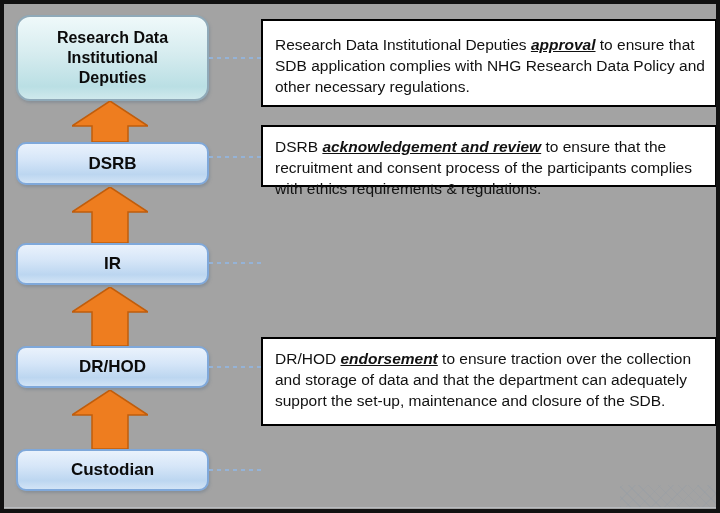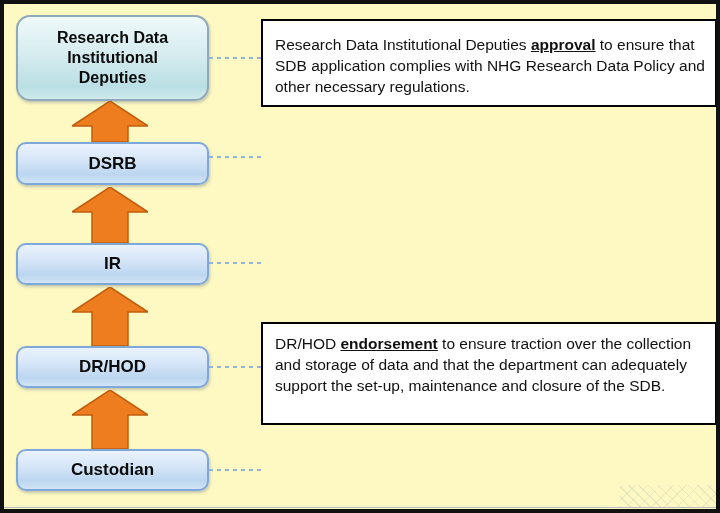--- a/index.html
+++ b/index.html
@@ -1,19 +1,19 @@
 <!DOCTYPE html>
 <html style="--arrow-fill: #EE7D1F; --arrow-border: #C05D0C; --stage-border: #7FA8DA; --stage-fill-top: #EAF2FC; --stage-fill-bottom: #BCD6F0; --top-stage-border: #8FA9B8; --top-stage-fill-top: #EFF9FA; --top-stage-fill-bottom: #BADFE4; --connector: #95B3D7; --note-border: #000000;"><head>
 <meta charset="utf-8">
 <style>
   html,body{margin:0;padding:0;background:#fff;}
   body{font-family:"Liberation Sans","DejaVu Sans",sans-serif;}
   .canvas{
     position:relative;width:720px;height:513px;box-sizing:border-box;
-    background:#fef9c3;border:4px solid #111;overflow:hidden;
+    background:#a3a3a3;border:4px solid #111;overflow:hidden;
   }
   
   .stage{
     position:absolute;left:12px;width:193px;box-sizing:border-box;
     border:2px solid var(--stage-border,#7FA8DA);border-radius:10px;
     background:linear-gradient(180deg,var(--stage-fill-top,#EAF2FC) 0%,#D6E6F8 40%,var(--stage-fill-bottom,#BCD6F0) 78%,#D2E4F6 100%);
     box-shadow:1px 2px 3px rgba(90,110,130,.35);
     display:flex;align-items:center;justify-content:center;
     font-weight:bold;font-size:17px;color:#0b0b0b;text-align:center;
   }
@@ -41,25 +41,25 @@
     background:repeating-linear-gradient(90deg,var(--connector,#95B3D7) 0 4px,transparent 4px 8px);
   }
   .c0{top:53px;}.c1{top:152px;}.c2{top:258px;}.c3{top:362px;}.c4{top:465px;}
   
   .note{
     position:absolute;left:257px;width:456px;box-sizing:border-box;
     border:2px solid var(--note-border,#000);background:#fff;
     font-size:15.5px;line-height:21px;color:#111;
     padding:9px 10px 6px 12px;
   }
-  .note .em{font-weight:bold;text-decoration:underline;}
+  .note .em{font-weight:bold;text-decoration:underline;font-style:italic;}
   .n0{top:15px;height:88px;padding-top:13px;}
   .n1{top:121px;height:62px;}
   .n2{top:228px;height:72px;padding-top:12px;}
-  .n3{top:318px;height:103px;}
+  .n3{top:333px;height:89px;}
   .n4{top:445px;height:43px;padding-top:10px;}
   
   .watermark{
     position:absolute;right:0;bottom:2px;width:96px;height:22px;opacity:.5;
     background:
       repeating-linear-gradient(45deg,rgba(130,150,170,.35) 0 1px,transparent 1px 7px),
       repeating-linear-gradient(-45deg,rgba(130,150,170,.25) 0 1px,transparent 1px 9px);
   }
   .bottom-divider{position:absolute;left:0;right:0;bottom:1px;height:1px;background:#b9bcc0;}
 </style>
@@ -105,17 +105,18 @@
       </svg>
   </div>
 
   <div class="connector c0"></div>
   <div class="connector c1"></div>
   <div class="connector c2"></div>
   <div class="connector c3"></div>
   <div class="connector c4"></div>
 
   <div class="note n0"><span>Research Data Institutional Deputies </span><span class="em">approval</span><span> to ensure that SDB application complies with NHG Research Data Policy and other necessary regulations.</span></div>
+  <div class="note n1"><span>DSRB </span><span class="em">acknowledgement and review</span><span> to ensure that the recruitment and consent process of the participants complies with ethics requirements &amp; regulations.</span></div>
   <div class="note n3"><span>DR/HOD </span><span class="em">endorsement</span><span> to ensure traction over the collection and storage of data and that the department can adequately support the set-up, maintenance and closure of the SDB.</span></div>
 
   <div class="bottom-divider"></div>
   <div class="watermark"></div>
 </div>
 
 </body></html>

